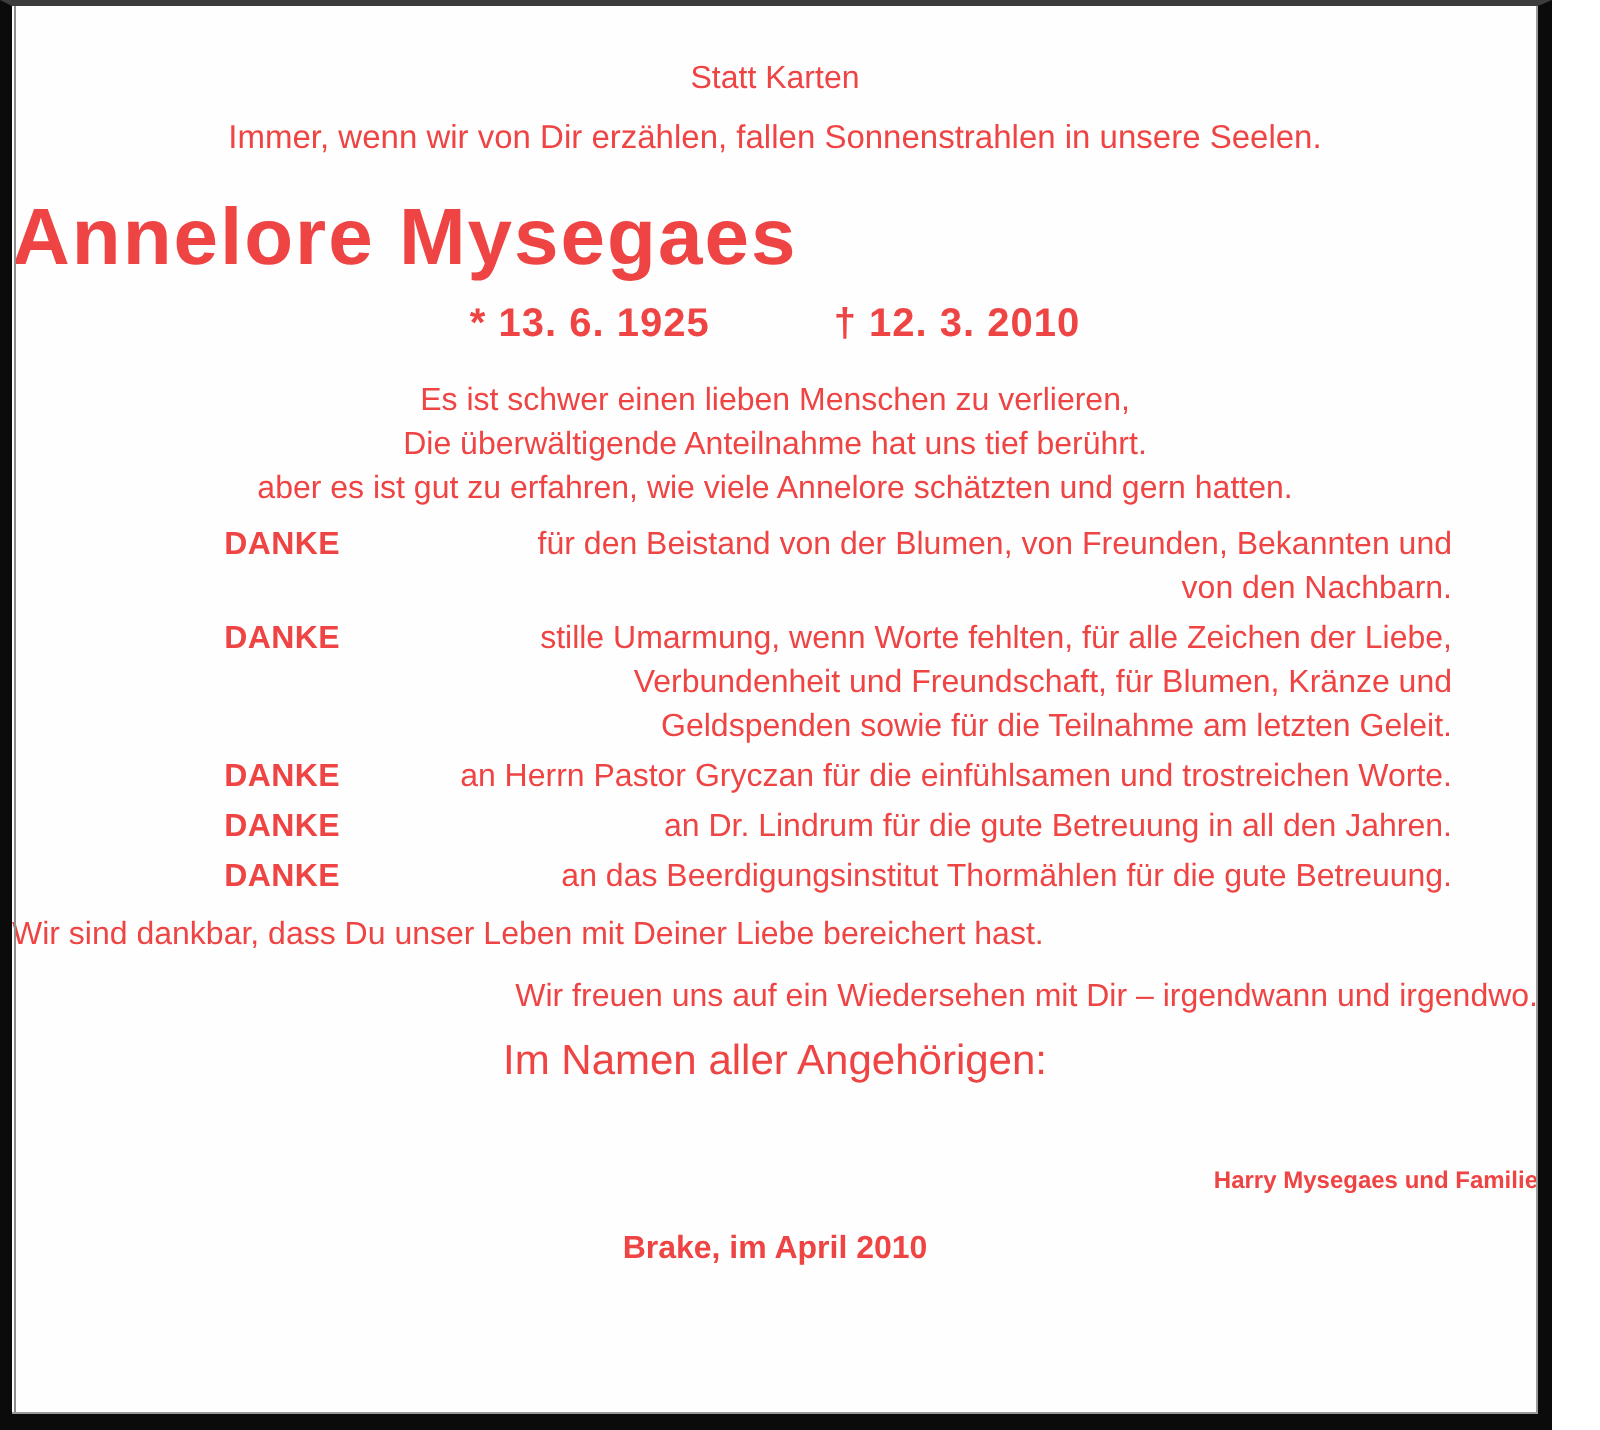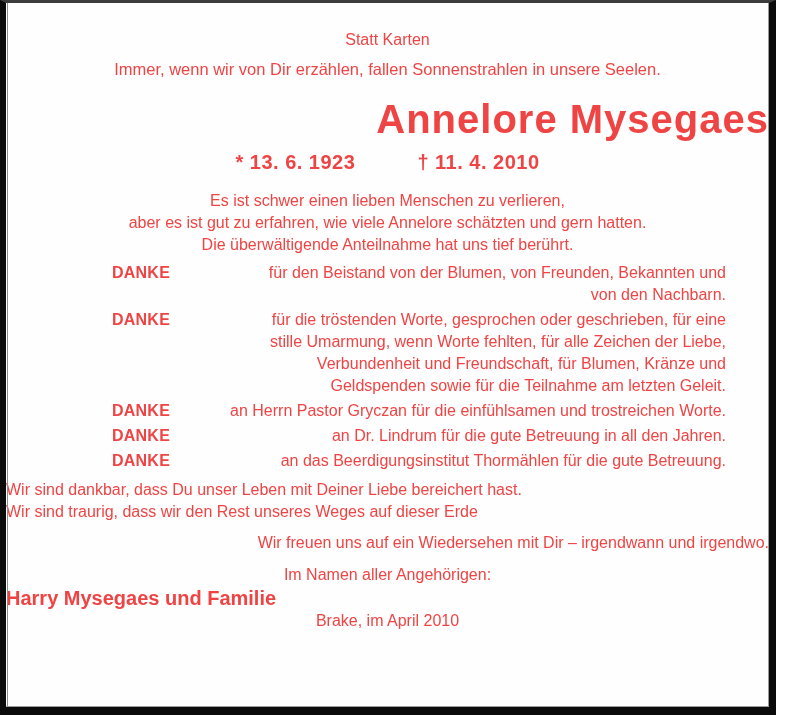--- a/index.html
+++ b/index.html
@@ -42,21 +42,21 @@
     line-height: 20px;
   }
   .epigraph {
     margin-top: 8px;
     text-align: center;
     font-size: 16.5px;
     line-height: 22px;
   }
   .name {
     margin: 17px 0 0 0;
-    text-align: right;
+    text-align: left;
     font-size: 40px;
     font-weight: bold;
     letter-spacing: 1px;
     line-height: 44px;
   }
   .dates {
     margin-top: 9px;
     display: flex;
     justify-content: center;
     gap: 62px;
@@ -99,72 +99,74 @@
   }
   .reunion {
     margin-top: 9px;
     text-align: right;
     font-size: 16px;
     line-height: 22px;
   }
   .closing-intro {
     margin-top: 10px;
     text-align: center;
-    font-size: 16px;
+    font-size: 21px;
     line-height: 22px;
   }
   .signature {
-    text-align: left;
-    font-size: 20px;
+    text-align: right;
+    font-size: 12px;
     font-weight: bold;
     line-height: 24px;
+    margin-top: 36px;
   }
   .place-date {
-    text-align: center;
-    font-size: 16px;
-    line-height: 22px;
+    margin-top: 12px;
+    text-align: center;
+    font-size: 16px;
+    line-height: 22px;
+    font-weight: bold;
   }
 </style>
 </head>
 <body>
 
 <div class="page">
   <div class="edge-line-left"></div>
   <div class="edge-line-right"></div>
   <div class="edge-line-bottom"></div>
 
   <div class="pre-header">Statt Karten</div>
 
   <div class="epigraph">Immer, wenn wir von Dir erzählen, fallen Sonnenstrahlen in unsere Seelen.</div>
 
   <h1 class="name">Annelore Mysegaes</h1>
 
   <div class="dates">
-    <span>* 13. 6. 1923</span>
-    <span>† 11. 4. 2010</span>
+    <span>* 13. 6. 1925</span>
+    <span>† 12. 3. 2010</span>
   </div>
 
   <div class="intro">
     <div>Es ist schwer einen lieben Menschen zu verlieren,</div>
+    <div>Die überwältigende Anteilnahme hat uns tief berührt.</div>
     <div>aber es ist gut zu erfahren, wie viele Annelore schätzten und gern hatten.</div>
-    <div>Die überwältigende Anteilnahme hat uns tief berührt.</div>
   </div>
 
   <div class="thanks-list">
     <div class="thanks-item">
       <span class="danke">DANKE</span>
       <div class="thanks-text">
         <div>für den Beistand von der Blumen, von Freunden, Bekannten und</div>
         <div>von den Nachbarn.</div>
       </div>
     </div>
     <div class="thanks-item">
       <span class="danke">DANKE</span>
       <div class="thanks-text">
-        <div>für die tröstenden Worte, gesprochen oder geschrieben, für eine</div>
         <div>stille Umarmung, wenn Worte fehlten, für alle Zeichen der Liebe,</div>
         <div>Verbundenheit und Freundschaft, für Blumen, Kränze und</div>
         <div>Geldspenden sowie für die Teilnahme am letzten Geleit.</div>
       </div>
     </div>
     <div class="thanks-item">
       <span class="danke">DANKE</span>
       <div class="thanks-text">
         <div>an Herrn Pastor Gryczan für die einfühlsamen und trostreichen Worte.</div>
       </div>
@@ -178,21 +180,20 @@
     <div class="thanks-item">
       <span class="danke">DANKE</span>
       <div class="thanks-text">
         <div>an das Beerdigungsinstitut Thormählen für die gute Betreuung.</div>
       </div>
     </div>
   </div>
 
   <div class="gratitude">
     <div>Wir sind dankbar, dass Du unser Leben mit Deiner Liebe bereichert hast.</div>
-    <div>Wir sind traurig, dass wir den Rest unseres Weges auf dieser Erde</div>
   </div>
 
   <div class="reunion">Wir freuen uns auf ein Wiedersehen mit Dir – irgendwann und irgendwo.</div>
 
   <div class="closing-intro">Im Namen aller Angehörigen:</div>
 
   <div class="signature">Harry Mysegaes und Familie</div>
 
   <div class="place-date">Brake, im April 2010</div>
 </div>

